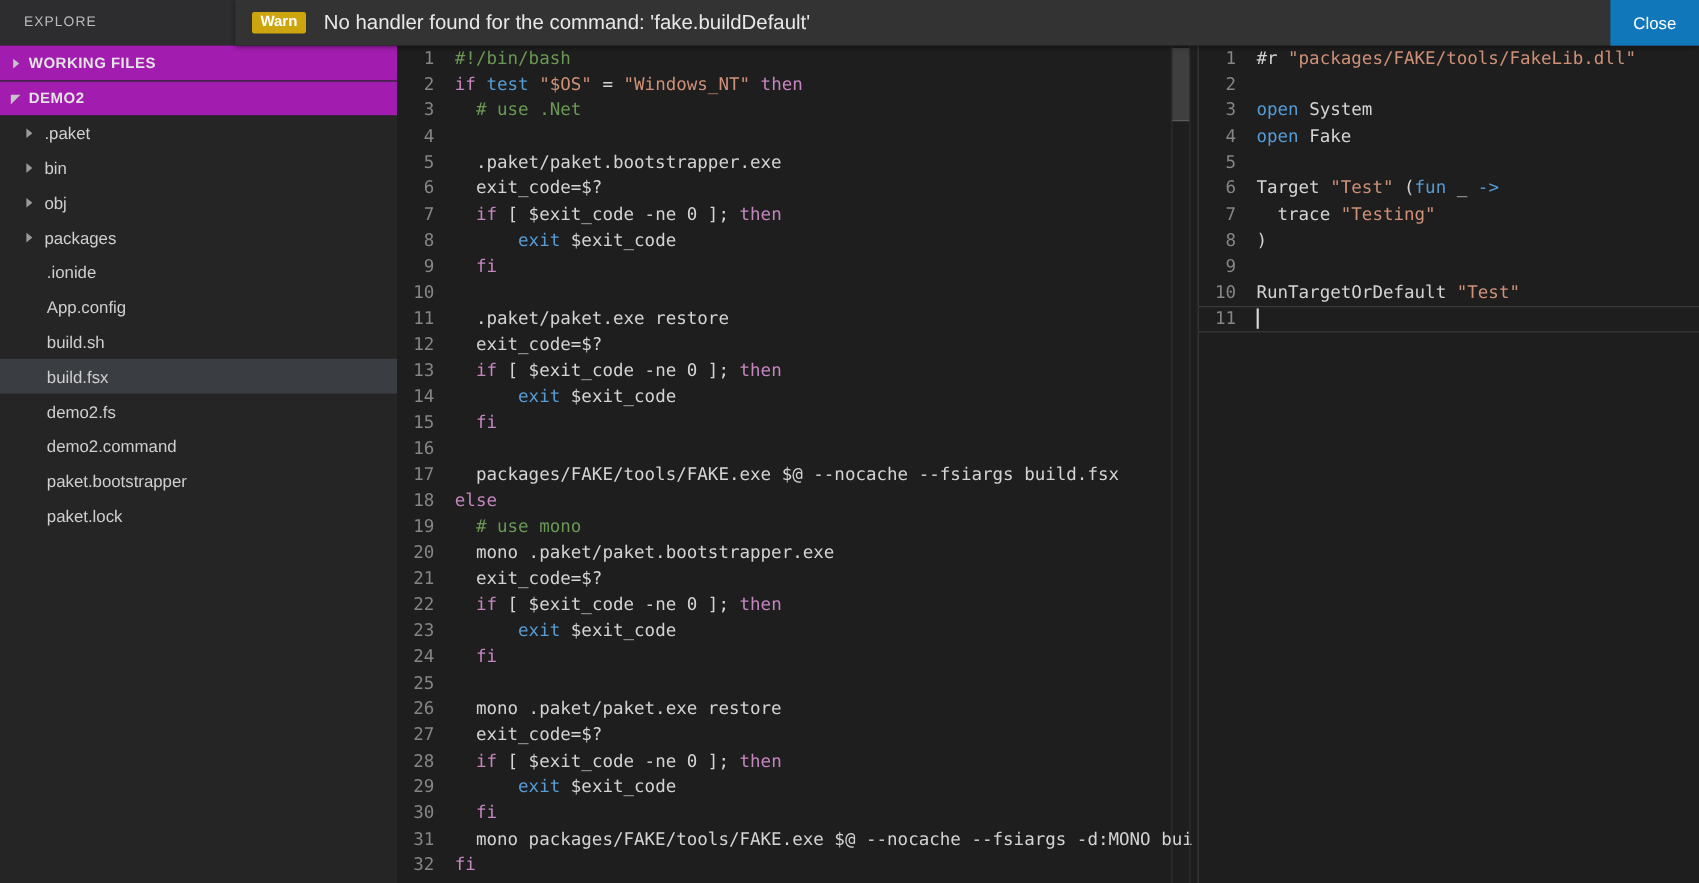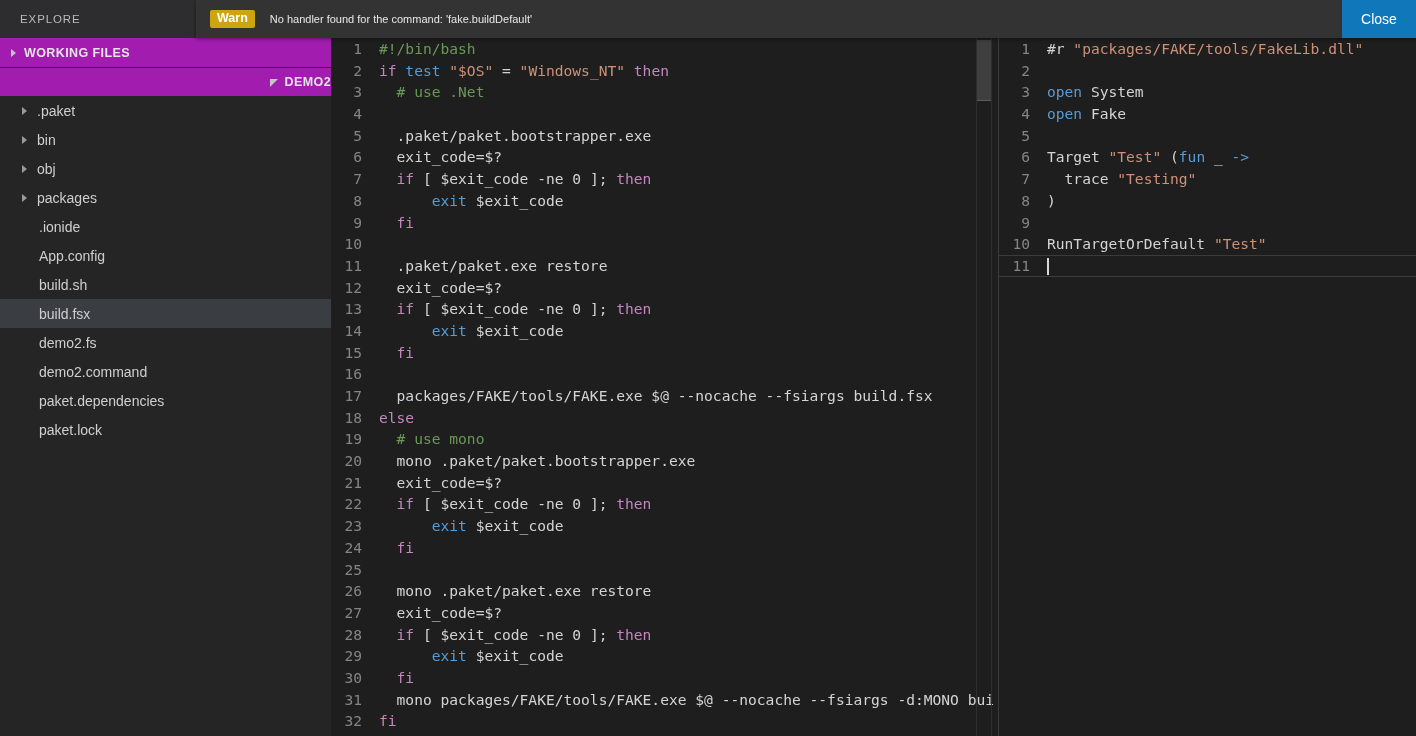--- a/index.html
+++ b/index.html
@@ -46,21 +46,21 @@
   }
   .section-row {
     height: 29px;
     background: #a21caf;
     display: flex;
     align-items: center;
     padding-left: 6px;
     box-sizing: border-box;
     cursor: pointer;
   }
-  .section-row + .section-row { border-top: 1px solid #252526; justify-content: flex-end; }
+  .section-row + .section-row { border-top: 1px solid #252526; }
   .twisty {
     width: 16px;
     height: 16px;
     display: inline-block;
     position: relative;
     flex: 0 0 16px;
   }
   .twisty.collapsed::before {
     content: "";
     position: absolute;
@@ -223,21 +223,21 @@
     color: #ffffff;
     font-size: 12.5px;
     font-weight: bold;
     padding: 2px 7px 3px 7px;
     border-radius: 2px;
     line-height: 1;
   }
   .notif-text {
     margin-left: 15px;
     color: #e8e8e8;
-    font-size: 11px;
+    font-size: 17px;
   }
   .notif-close {
     position: absolute;
     right: 0; top: 0;
     width: 74px;
     height: 38px;
     background: #1177bb;
     color: #ffffff;
     font-size: 14px;
     display: flex;
@@ -311,21 +311,21 @@
       <div class="tree-row">
         <span class="indent-file"></span>
         <span class="tree-label">demo2.fs</span>
       </div>
       <div class="tree-row">
         <span class="indent-file"></span>
         <span class="tree-label">demo2.command</span>
       </div>
       <div class="tree-row">
         <span class="indent-file"></span>
-        <span class="tree-label">paket.dependencies</span>
+        <span class="tree-label">paket.bootstrapper</span>
       </div>
       <div class="tree-row">
         <span class="indent-file"></span>
         <span class="tree-label">paket.lock</span>
       </div>
 
     </div>
   </div>
 
   <div class="editor-area">

